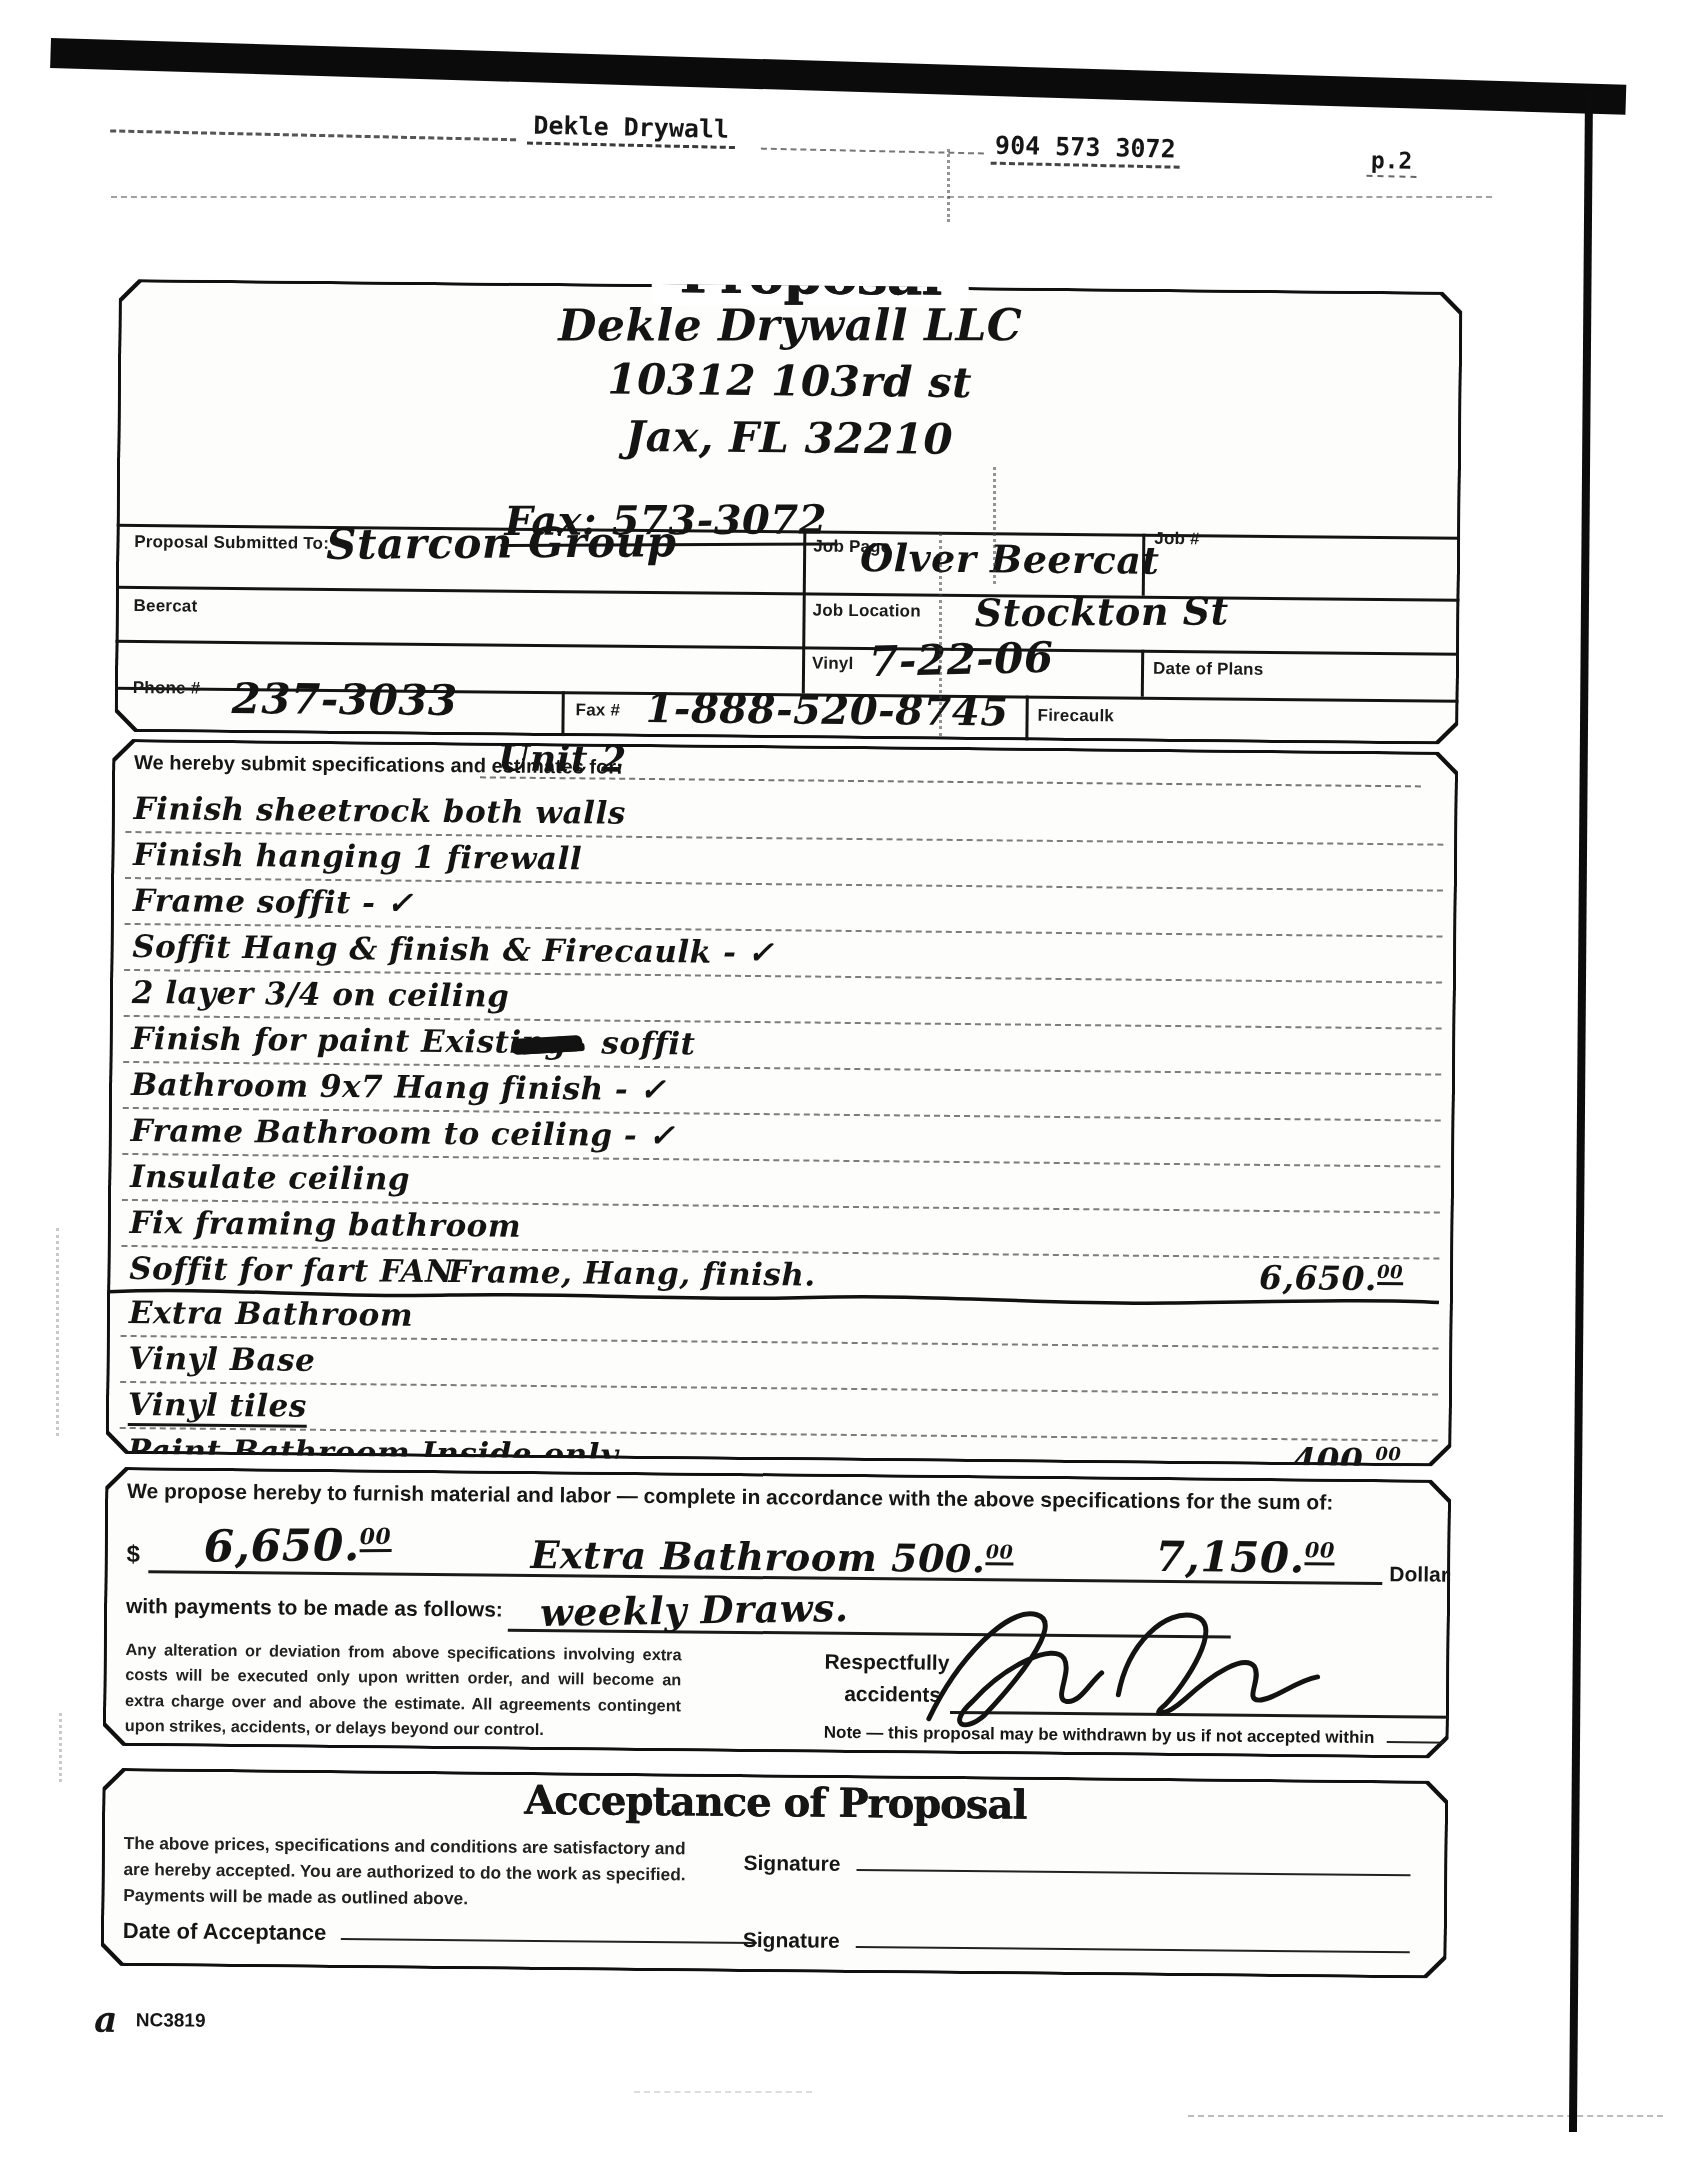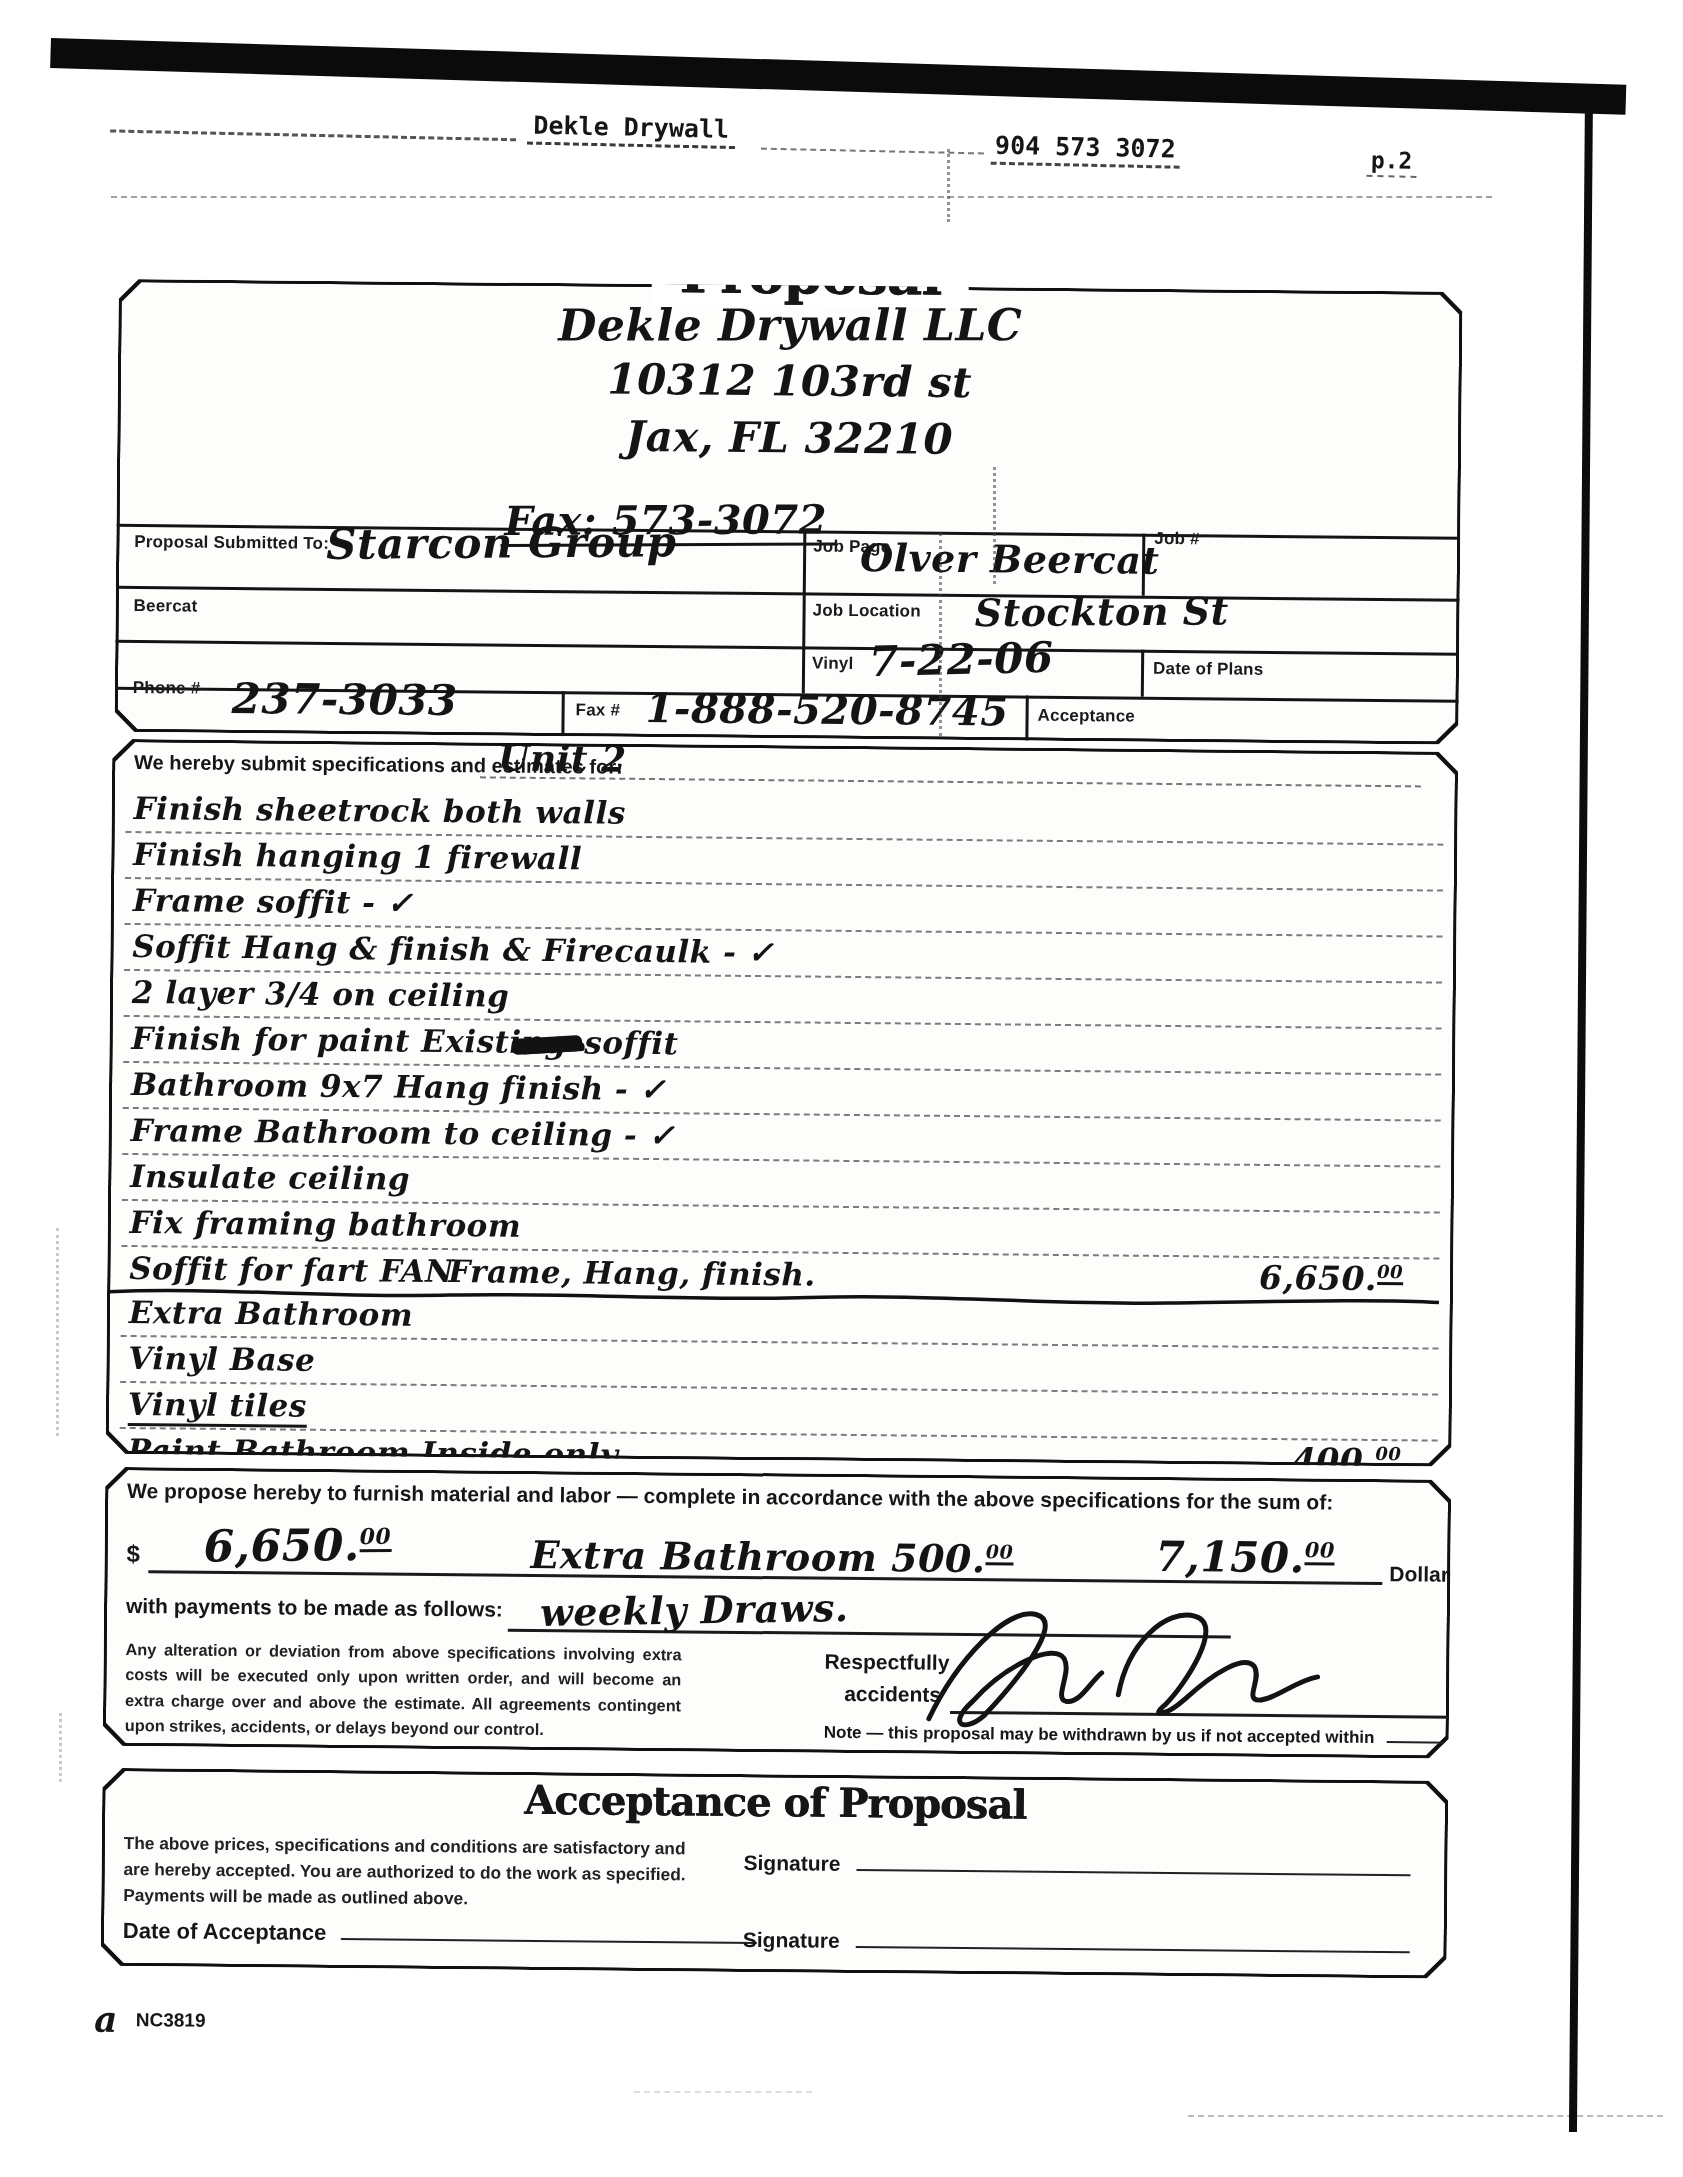--- a/index.html
+++ b/index.html
@@ -53,21 +53,21 @@
   .gval{position:absolute;z-index:5;}
 
   
   .spec-intro{position:absolute;left:22px;top:12px;z-index:2;font-size:20px;font-weight:bold;}
   .spec-intro-val{position:absolute;left:386px;top:-6px;font-size:36px;z-index:3;}
   .spec-intro-dots{position:absolute;left:368px;top:34px;width:941px;border-top:2px dashed rgba(60,60,60,.7);}
   #spec-rows{position:absolute;left:14px;top:48px;right:14px;z-index:2;}
   .spec-row{position:relative;height:44px;border-bottom:2px dashed rgba(55,55,55,.65);}
   .spec-text{position:absolute;left:8px;top:3px;font-size:31px;}
   .spec-text2{position:absolute;left:327px;top:3px;font-size:31px;}
-  .spec-after{position:absolute;left:461px;top:3px;font-size:31px;}
+  .spec-after{position:absolute;left:478px;top:3px;font-size:31px;}
   .hw-underline{border-bottom:3px solid #151515;padding-bottom:1px;}
   .scribble{position:absolute;left:388px;top:16px;width:71px;height:16px;background:#121212;
             border-radius:6px/7px;transform:rotate(-4deg);box-shadow:6px 4px 0 -4px #121212;}
   .spec-amount{position:absolute;right:36px;top:0px;font-size:33px;}
   .spec-amount sup{font-size:0.55em;border-bottom:3px solid #141414;}
   .wavy-div{position:absolute;left:-12px;right:-12px;bottom:-8px;height:16px;z-index:4;}
 
   
   .propose-text{position:absolute;left:22px;top:12px;width:1297px;font-size:21px;font-weight:bold;z-index:2;}
   .dollar-underline{position:absolute;left:44px;top:103px;width:1234px;border-bottom:3px solid #1a1a1a;z-index:1;}
@@ -157,21 +157,21 @@
       <div class="gl" style="left:911px;top:408px;width:3px;height:46px"></div>
 
       <div class="glabel lbl" style="left:18px;top:253px">Proposal Submitted To:</div>
       <div class="glabel lbl" style="left:18px;top:317px">Beercat</div>
       <div class="glabel lbl" style="left:18px;top:399px">Phone #</div>
       <div class="glabel lbl" style="left:461px;top:417px">Fax #</div>
       <div class="glabel lbl" style="left:697px;top:251px">Job Page</div>
       <div class="glabel lbl" style="left:1038px;top:240px">Job #</div>
       <div class="glabel lbl" style="left:697px;top:368px">Vinyl</div>
       <div class="glabel lbl" style="left:1038px;top:370px">Date of Plans</div>
-      <div class="glabel lbl" style="left:923px;top:418px">Acceptance</div>
+      <div class="glabel lbl" style="left:923px;top:418px">Firecaulk</div>
       <div class="glabel lbl" style="left:697px;top:315px">Job Location</div>
 
       <div class="gval hw" style="left:210px;top:236px;font-size:42px;transform:rotate(-1deg)">Starcon Group</div>
       <div class="gval hw" style="left:744px;top:249px;font-size:38px">Olver Beercat</div>
       <div class="gval hw" style="left:859px;top:301px;font-size:38px;transform:rotate(-1deg)">Stockton St</div>
       <div class="gval hw" style="left:754px;top:348px;font-size:42px;transform:rotate(-2deg)">7-22-06</div>
       <div class="gval hw" style="left:117px;top:394px;font-size:42px">237-3033</div>
       <div class="gval hw" style="left:531px;top:400px;font-size:40px">1-888-520-8745</div>
     </div>
 

